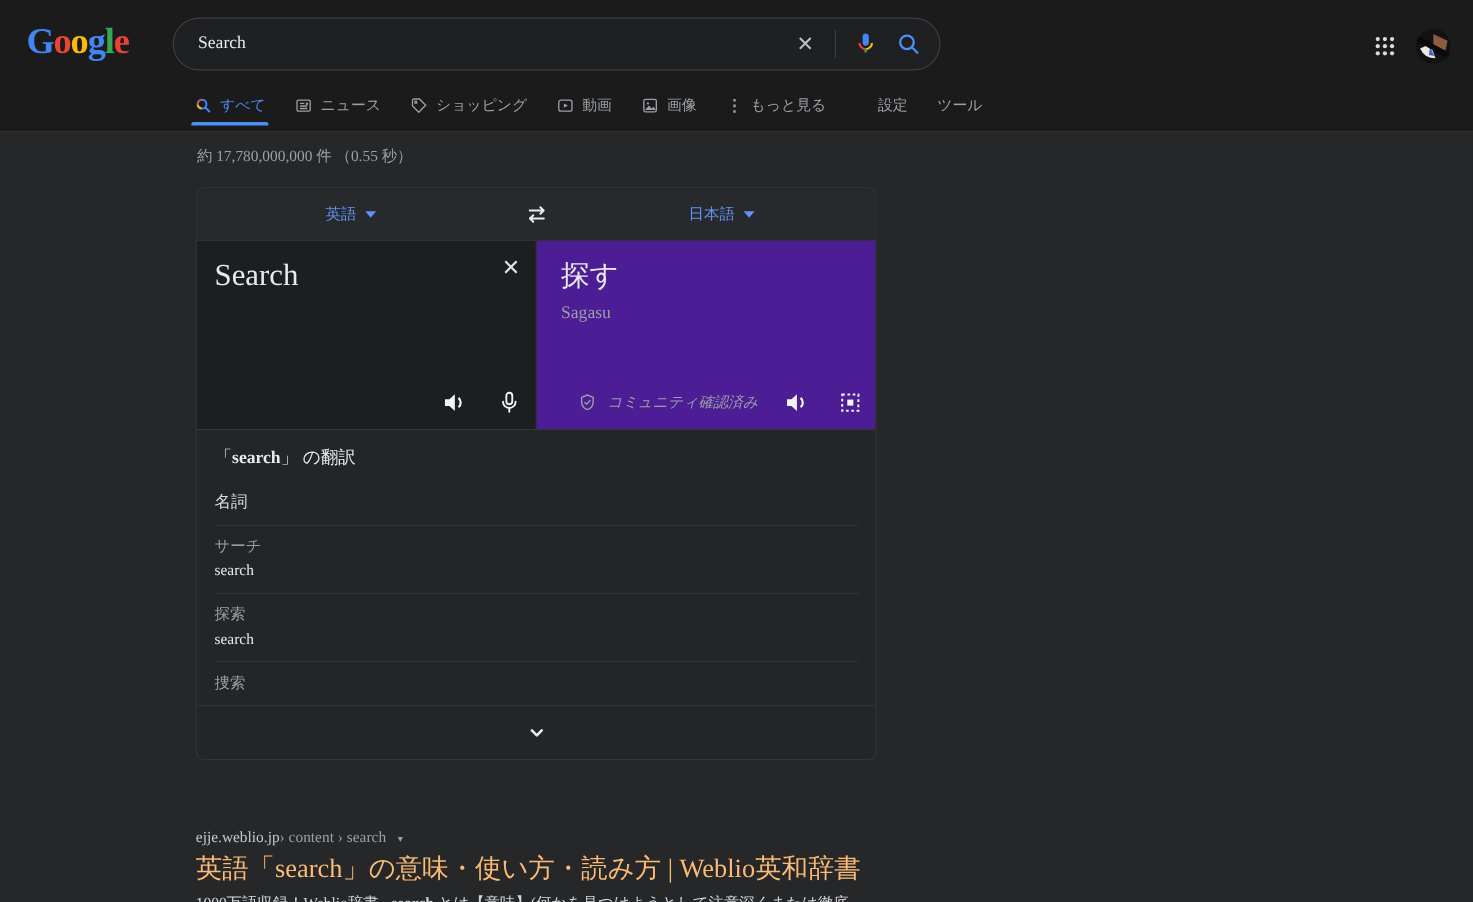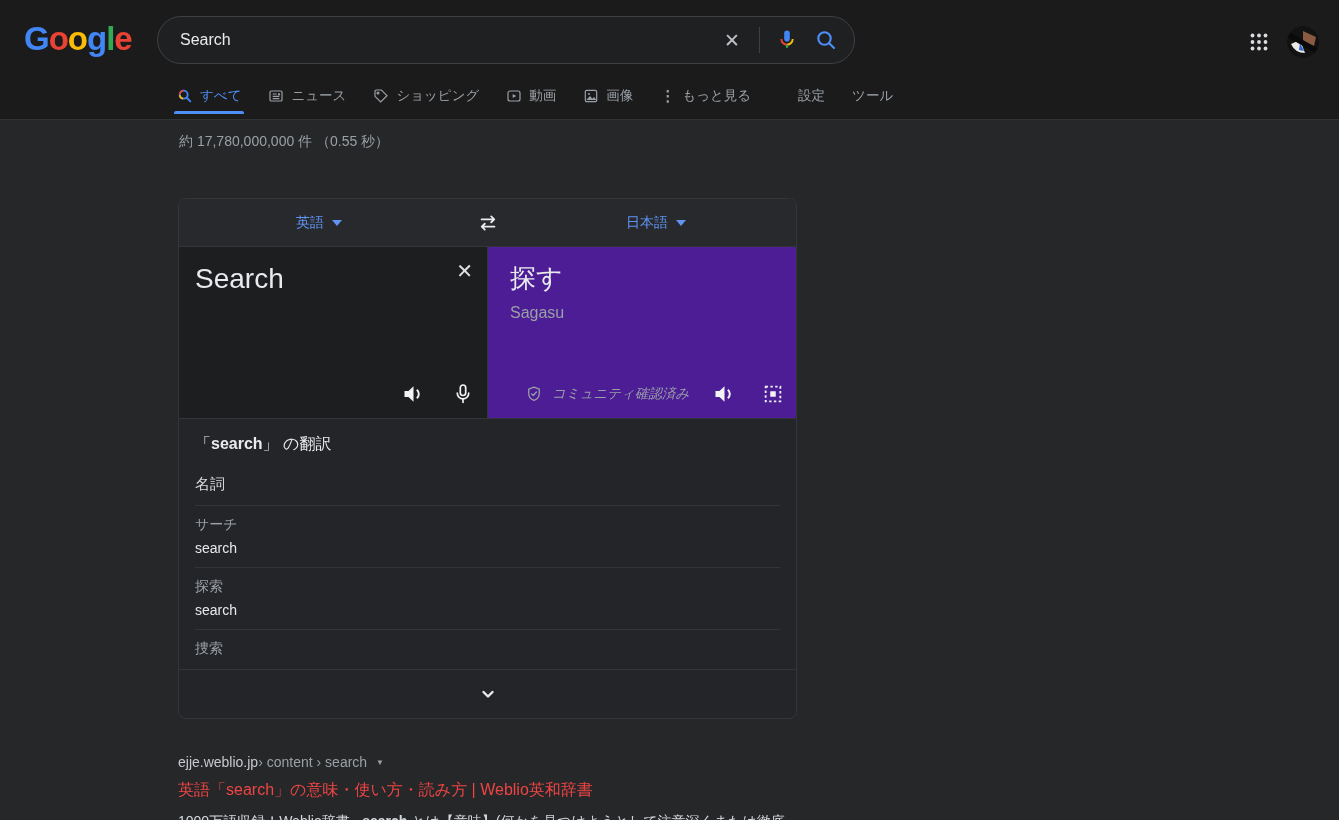--- a/index.html
+++ b/index.html
@@ -1,19 +1,19 @@
 <!DOCTYPE html>
 <html><head>
 <meta charset="utf-8">
 <style>
   * { margin:0; padding:0; box-sizing:border-box; }
   html,body { background:#1b1b1c; }
   #app {
     position:relative; width:1339px; height:820px; overflow:hidden;
-    background:#262729; font-family:Liberation Sans, sans-serif;
+    background:#262729; font-family:Liberation Serif, serif;
     color:#e8eaed;
   }
   
   .header {
     position:absolute; top:0; left:0; width:1339px; height:120px;
     background:#1b1b1c; border-bottom:1px solid #313236;
   }
   .logo { position:absolute; left:24px; top:20px; font-size:33px; font-weight:bold; letter-spacing:-1px; cursor:pointer; }
   .logo span:nth-child(1){color:#4285F4}
   .logo span:nth-child(2){color:#EA4335}
@@ -40,21 +40,21 @@
   .tab.active { color:#4d8ef7; }
   .tab.active::after { content:""; position:absolute; left:-3px; right:-3px; bottom:2px; height:3px;
          background:#4d8ef7; border-radius:2px 2px 0 0; }
   .tab.spaced { margin-left:20px; }
   .more-dots { font-size:15px; font-weight:bold; color:#9aa0a6; }
   
   .stats { position:absolute; left:179px; top:133px; font-size:14px; color:#9aa0a6; }
   
   .card {
     position:absolute; left:178px; top:170px; width:619px;
-    background:#242528; border:1px solid #343539; border-radius:8px; overflow:hidden;margin-top:28px;
+    background:#242528; border:1px solid #343539; border-radius:8px; overflow:hidden;
   }
   .card-header { height:48px; display:flex; align-items:center; background:#28292c; border-bottom:1px solid #343539; }
   .lang-zone { width:280px; display:flex; justify-content:center; }
   .swap-zone { flex:1; display:flex; justify-content:center; }
   .lang-sel { display:flex; align-items:center; gap:8px; color:#5f94f5; font-size:14px; cursor:pointer; }
   .tri-down { width:0; height:0; border-left:5px solid transparent; border-right:5px solid transparent; border-top:6px solid #5f94f5; }
   .trans-area { display:flex; height:172px; border-bottom:1px solid #343539; }
   .src-pane { width:309px; background:#1d1e20; border-right:1px solid #343539; position:relative; padding:16px 16px; }
   .dst-pane { flex:1; background:#4c1d95; position:relative; padding:14px 22px; }
   .src-text { font-size:28px; color:#e8eaed; font-weight:400; }
@@ -77,21 +77,21 @@
   
   .card-links { position:absolute; left:178px; top:703px; width:619px; display:flex; justify-content:space-between; align-items:center; padding-right:18px; }
   .open-translate { font-size:12px; color:#9aa0a6; cursor:pointer; }
   .feedback { font-size:13px; color:#9aa0a6; font-style:italic; cursor:pointer; }
   
   .result { position:absolute; left:178px; top:754px; width:648px; }
   .breadcrumb { font-size:14px; display:flex; align-items:center; }
   .breadcrumb .domain { color:#c6c9cd; }
   .breadcrumb .path { color:#9aa0a6; }
   .breadcrumb .drop { font-size:8px; color:#9aa0a6; margin-left:9px; cursor:pointer; }
-  .r-title { margin-top:7px; font-size:16px; line-height:26px; color:#ef4444; cursor:pointer; font-weight:400; }
+  .r-title { margin-top:7px; font-size:24px; line-height:26px; color:#fdba74; cursor:pointer; font-weight:400; }
   .r-snippet { margin-top:8px; font-size:14px; line-height:21px; color:#d6d8db; }
   .r-snippet .w { font-weight:bold; }
   svg { display:block; }
 </style>
 </head>
 <body>
 
 <div id="app">
 
   <div class="header">

